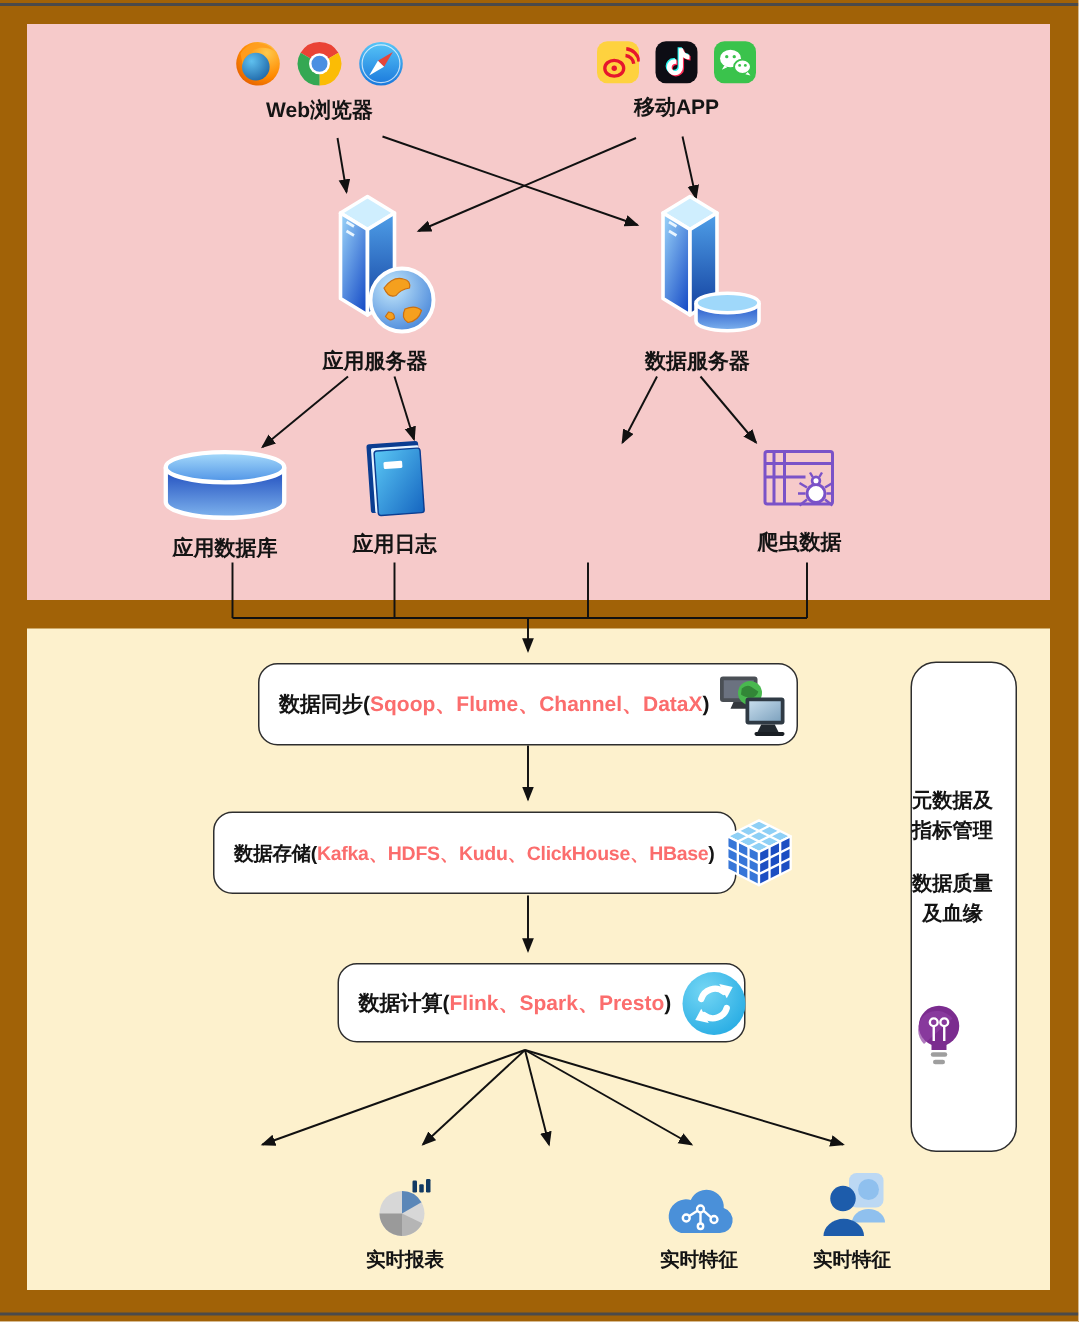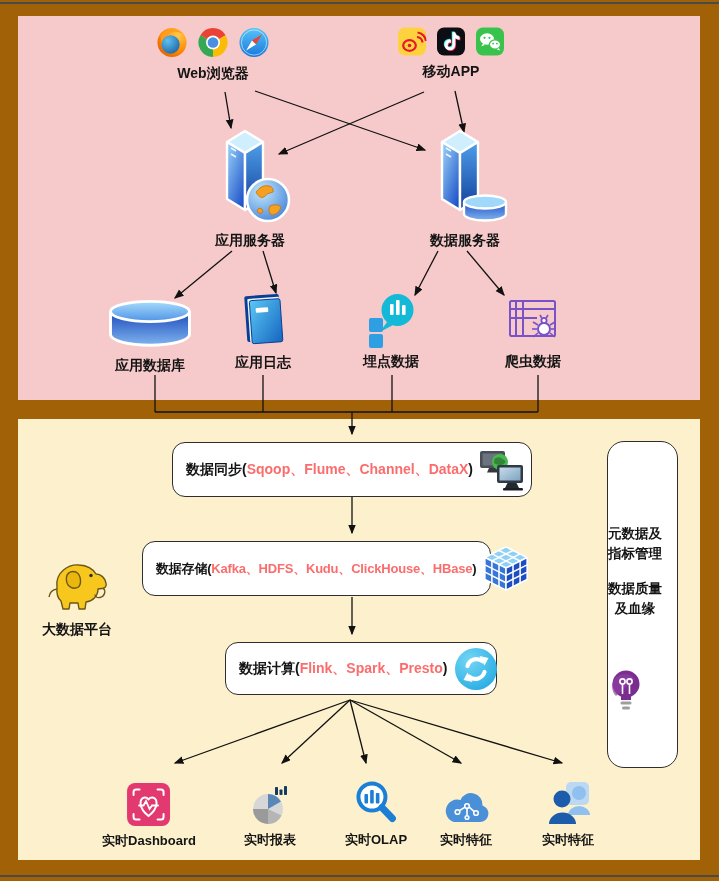--- a/index.html
+++ b/index.html
@@ -241,34 +241,20 @@
       <g transform="rotate(-4 24 28)">
         <rect x="6" y="4" width="36" height="48" rx="2" fill="#0b3d91"></rect>
         <rect x="9" y="7" width="33" height="45" rx="1" fill="#e8f4ff"></rect>
         <rect x="11" y="9" width="32" height="45" rx="2" fill="url(#bkg)" stroke="#0b3d91" stroke-width="1"></rect>
         <rect x="17" y="17" width="13" height="5" rx="1" fill="#fff"></rect>
       </g>
     </svg>
     <div class="lbl">应用日志</div>
   </div>
 
-  <div class="node" style="left:391px;top:293px">
-    <svg width="48" height="56" viewBox="0 0 48 56">
-      <polygon points="20,29 13,39 26,32" fill="#13b9d6"></polygon>
-      <circle cx="30.5" cy="17" r="16" fill="#13b9d6"></circle>
-      <g fill="#fff">
-          <rect x="23" y="11" width="3.6" height="11" rx="1"></rect>
-          <rect x="29" y="7" width="3.6" height="15" rx="1"></rect>
-          <rect x="35" y="12" width="3.6" height="10" rx="1"></rect>
-        </g>
-      <rect x="2" y="25" width="14" height="14" rx="2" fill="#2f9fe3"></rect>
-      <rect x="2" y="41" width="14" height="14" rx="2" fill="#2f9fe3"></rect>
-    </svg>
-    <div class="lbl" style="margin-top:4px">埋点数据</div>
-  </div>
 
   <div class="node" style="left:533px;top:296px">
     <svg width="52" height="50" viewBox="0 0 52 50">
       <g fill="none" stroke="#7a52c8" stroke-width="2">
         <rect x="3" y="5" width="45" height="35" rx="1.5"></rect>
         <line x1="3" y1="13" x2="48" y2="13"></line>
         <line x1="9" y1="5" x2="9" y2="40"></line>
         <line x1="16" y1="5" x2="16" y2="40"></line>
         <line x1="3" y1="22" x2="30" y2="22"></line>
       </g>
@@ -342,32 +328,20 @@
           </radialGradient>
         </defs>
       <circle cx="22" cy="22" r="21" fill="url(#rfg)"></circle>
       <path d="M13.5 19 a9.5 9.5 0 0 1 15-4.8" stroke="#fff" stroke-width="4.2" fill="none" stroke-linecap="round"></path>
       <polygon points="25.5,9 34.5,11 30.5,18.5" fill="#fff"></polygon>
       <path d="M30.5 25 a9.5 9.5 0 0 1-15 4.8" stroke="#fff" stroke-width="4.2" fill="none" stroke-linecap="round"></path>
       <polygon points="18.5,35 9.5,33 13.5,25.5" fill="#fff"></polygon>
     </svg>
   </div>
 
-  <div class="node" style="left:77px;top:556px">
-    <svg width="64" height="60" viewBox="0 0 64 58">
-      <g stroke="#6b5618" stroke-width="1.4" fill="#f7c71e" stroke-linejoin="round">
-        <path d="M12 32 q-7 1-8 8" fill="none"></path>
-        <path d="M12 30 C10 15 24 7 34 8 C42 8.5 48 12 51 17 C56 17 60 21 61 26 C62 29 60 31.5 57 31.5 L53 32 C53 39 48 44 41 45 L40 52 L34 52 L33 46 L25 46 L24 52 L18 52 L16 44 C12 41 11.5 36 12 30 Z"></path>
-        <path d="M31 15 C25 13 20.5 17 21.5 24 C22.5 30 28.5 33 33.5 30 C36.5 27 36.5 18 31 15 Z" fill="#eab70d"></path>
-        <path d="M58 31 c3.5 3 1.5 8.5-3 9.5 c-3 .7-5-1-5-3" fill="none"></path>
-      </g>
-      <circle cx="46" cy="18.5" r="1.7" fill="#2b2b2b"></circle>
-    </svg>
-    <div class="lbl" style="margin-top:5px">大数据平台</div>
-  </div>
 
   <div class="govbox">
     <div class="govtxt" style="margin-top:82px">
       <div>元数据及</div>
       <div>指标管理</div>
     </div>
     <div class="govtxt" style="margin-top:16px">
       <div>数据质量</div>
       <div>及血缘</div>
     </div>
@@ -379,62 +353,36 @@
           <circle cx="21.5" cy="13.5" r="2.6"></circle>
         <line x1="14.5" y1="16.1" x2="14.5" y2="26"></line>
           <line x1="21.5" y1="16.1" x2="21.5" y2="26"></line>
       </g>
       <rect x="13" y="28" width="10" height="4" fill="#7b2c8f"></rect>
       <rect x="12.5" y="33.5" width="11" height="3" rx="1.5" fill="#9e9e9e"></rect>
       <rect x="14" y="38.5" width="8" height="3" rx="1.5" fill="#9e9e9e"></rect>
     </svg>
   </div>
 
-  <div class="node" style="left:149px;top:782px">
-    <svg width="45" height="45" viewBox="0 0 45 45">
-      <rect x="1" y="1" width="43" height="43" rx="8" fill="#e23a70"></rect>
-      <g stroke="#fff" stroke-width="2" fill="none" stroke-linecap="round">
-        <path d="M7.5 13 v-3 a2.5 2.5 0 0 1 2.5-2.5 h3.5"></path>
-        <path d="M31.5 7.5 h3.5 a2.5 2.5 0 0 1 2.5 2.5 v3"></path>
-        <path d="M7.5 32 v3 a2.5 2.5 0 0 0 2.5 2.5 h3.5"></path>
-        <path d="M37.5 32 v3 a2.5 2.5 0 0 1-2.5 2.5 h-3.5"></path>
-        <path d="M22.5 34 C12 26 13 16 18.5 15.5 c2.3-.2 4 1.8 4 1.8 s1.7-2 4-1.8 C32 16 33 26 22.5 34 Z"></path>
-        <path d="M13 23.5 h4.5 l2.5-4.5 3.5 8 2.5-3.5 H32" stroke-width="1.8"></path>
-      </g>
-    </svg>
-    <div class="lbl sm">实时Dashboard</div>
-  </div>
 
   <div class="node" style="left:270px;top:784px">
     <svg width="40" height="42" viewBox="0 0 40 42">
       <g fill="#123a63">
           <rect x="25" y="3" width="3" height="8" rx="0.8"></rect>
           <rect x="29.5" y="5.5" width="3" height="5.5" rx="0.8"></rect>
           <rect x="34" y="2" width="3" height="9" rx="0.8"></rect>
         </g>
       <circle cx="18" cy="25" r="15" fill="#d7d7d7"></circle>
       <path d="M18 25 L18 10 A15 15 0 0 1 31 17.5 Z" fill="#5b87b8"></path>
       <path d="M18 25 L3 25 A15 15 0 0 0 18 40 Z" fill="#9a9a9a"></path>
       <path d="M18 25 L18 40 A15 15 0 0 0 31.5 31.5 Z" fill="#b5b5b5"></path>
     </svg>
     <div class="lbl sm">实时报表</div>
   </div>
 
-  <div class="node" style="left:376px;top:780px">
-    <svg width="46" height="46" viewBox="0 0 46 46">
-      <circle cx="19" cy="17" r="13.5" fill="#fff" stroke="#1b7fd6" stroke-width="4"></circle>
-      <g fill="#1b7fd6">
-        <rect x="11.5" y="14" width="3.6" height="9.5" rx="1"></rect>
-        <rect x="17.2" y="10" width="3.6" height="13.5" rx="1"></rect>
-        <rect x="22.9" y="13" width="3.6" height="10.5" rx="1"></rect>
-      </g>
-      <line x1="29" y1="27.5" x2="39.5" y2="38.5" stroke="#1b7fd6" stroke-width="7" stroke-linecap="round"></line>
-    </svg>
-    <div class="lbl sm">实时OLAP</div>
-  </div>
 
   <div class="node" style="left:466px;top:786px">
     <svg width="48" height="40" viewBox="0 0 48 40">
       <path d="M12 36 h26 a8.5 8.5 0 0 0 2.5-16.6 A11.5 11.5 0 0 0 18.5 14 a9 9 0 0 0-6.5 22 Z" fill="#4a90d9"></path>
       <g stroke="#fff" stroke-width="1.6" fill="none">
         <circle cx="15.5" cy="26" r="2.3"></circle>
           <circle cx="25" cy="20" r="2.3"></circle>
           <circle cx="34" cy="27" r="2.3"></circle>
           <circle cx="25" cy="31.5" r="1.8"></circle>
         <line x1="17.5" y1="24.7" x2="23" y2="21.2"></line>

